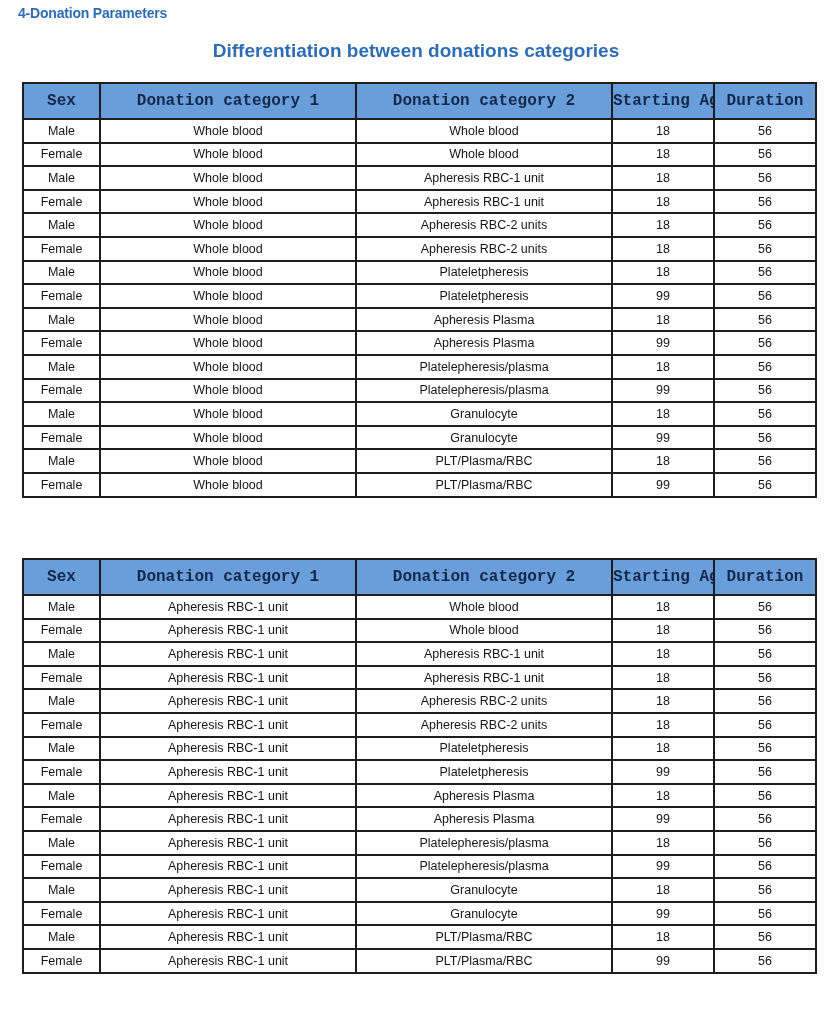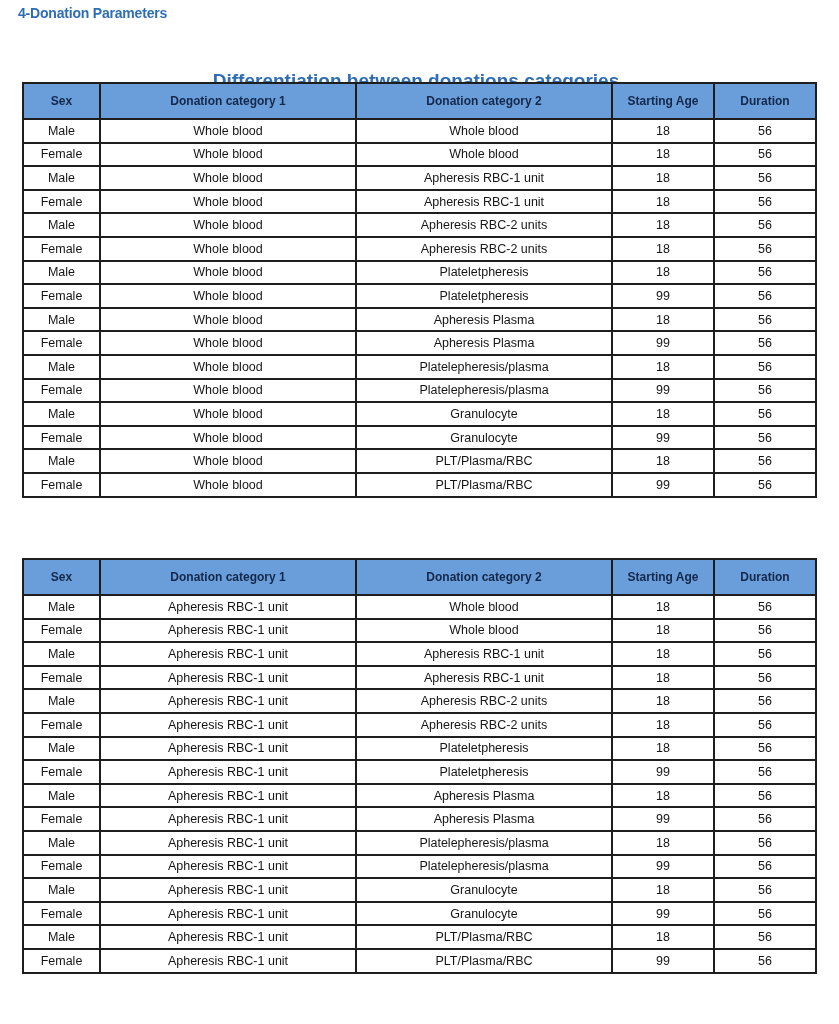--- a/index.html
+++ b/index.html
@@ -28,21 +28,20 @@
     .doc-subtitle {
       position: absolute;
       left: 0;
       width: 832px;
       top: 40px;
       text-align: center;
       font-size: 19px;
       font-weight: bold;
       color: #2E6DB4;
       white-space: nowrap;
-      margin-top: 30px;
     }
     table.param-table {
       position: absolute;
       left: 22px;
       width: 793px;
       border-collapse: collapse;
       table-layout: fixed;
       font-size: 12.5px;
     }
     table.param-table.t1 { top: 82px; }
@@ -59,21 +58,22 @@
       vertical-align: middle;
       padding: 0;
       overflow: hidden;
       white-space: nowrap;
     }
     table.param-table th {
       height: 34px;
       background: #6A9EDB;
       color: #14284a;
       font-weight: bold;
-      font-size: 12px;
+      font-size: 16px;
+      font-family: Liberation Mono, monospace;
     }
     table.param-table td {
       height: 21.6px;
       background: #ffffff;
       color: #151515;
     }
   </style>
 </head>
 <body>
 

